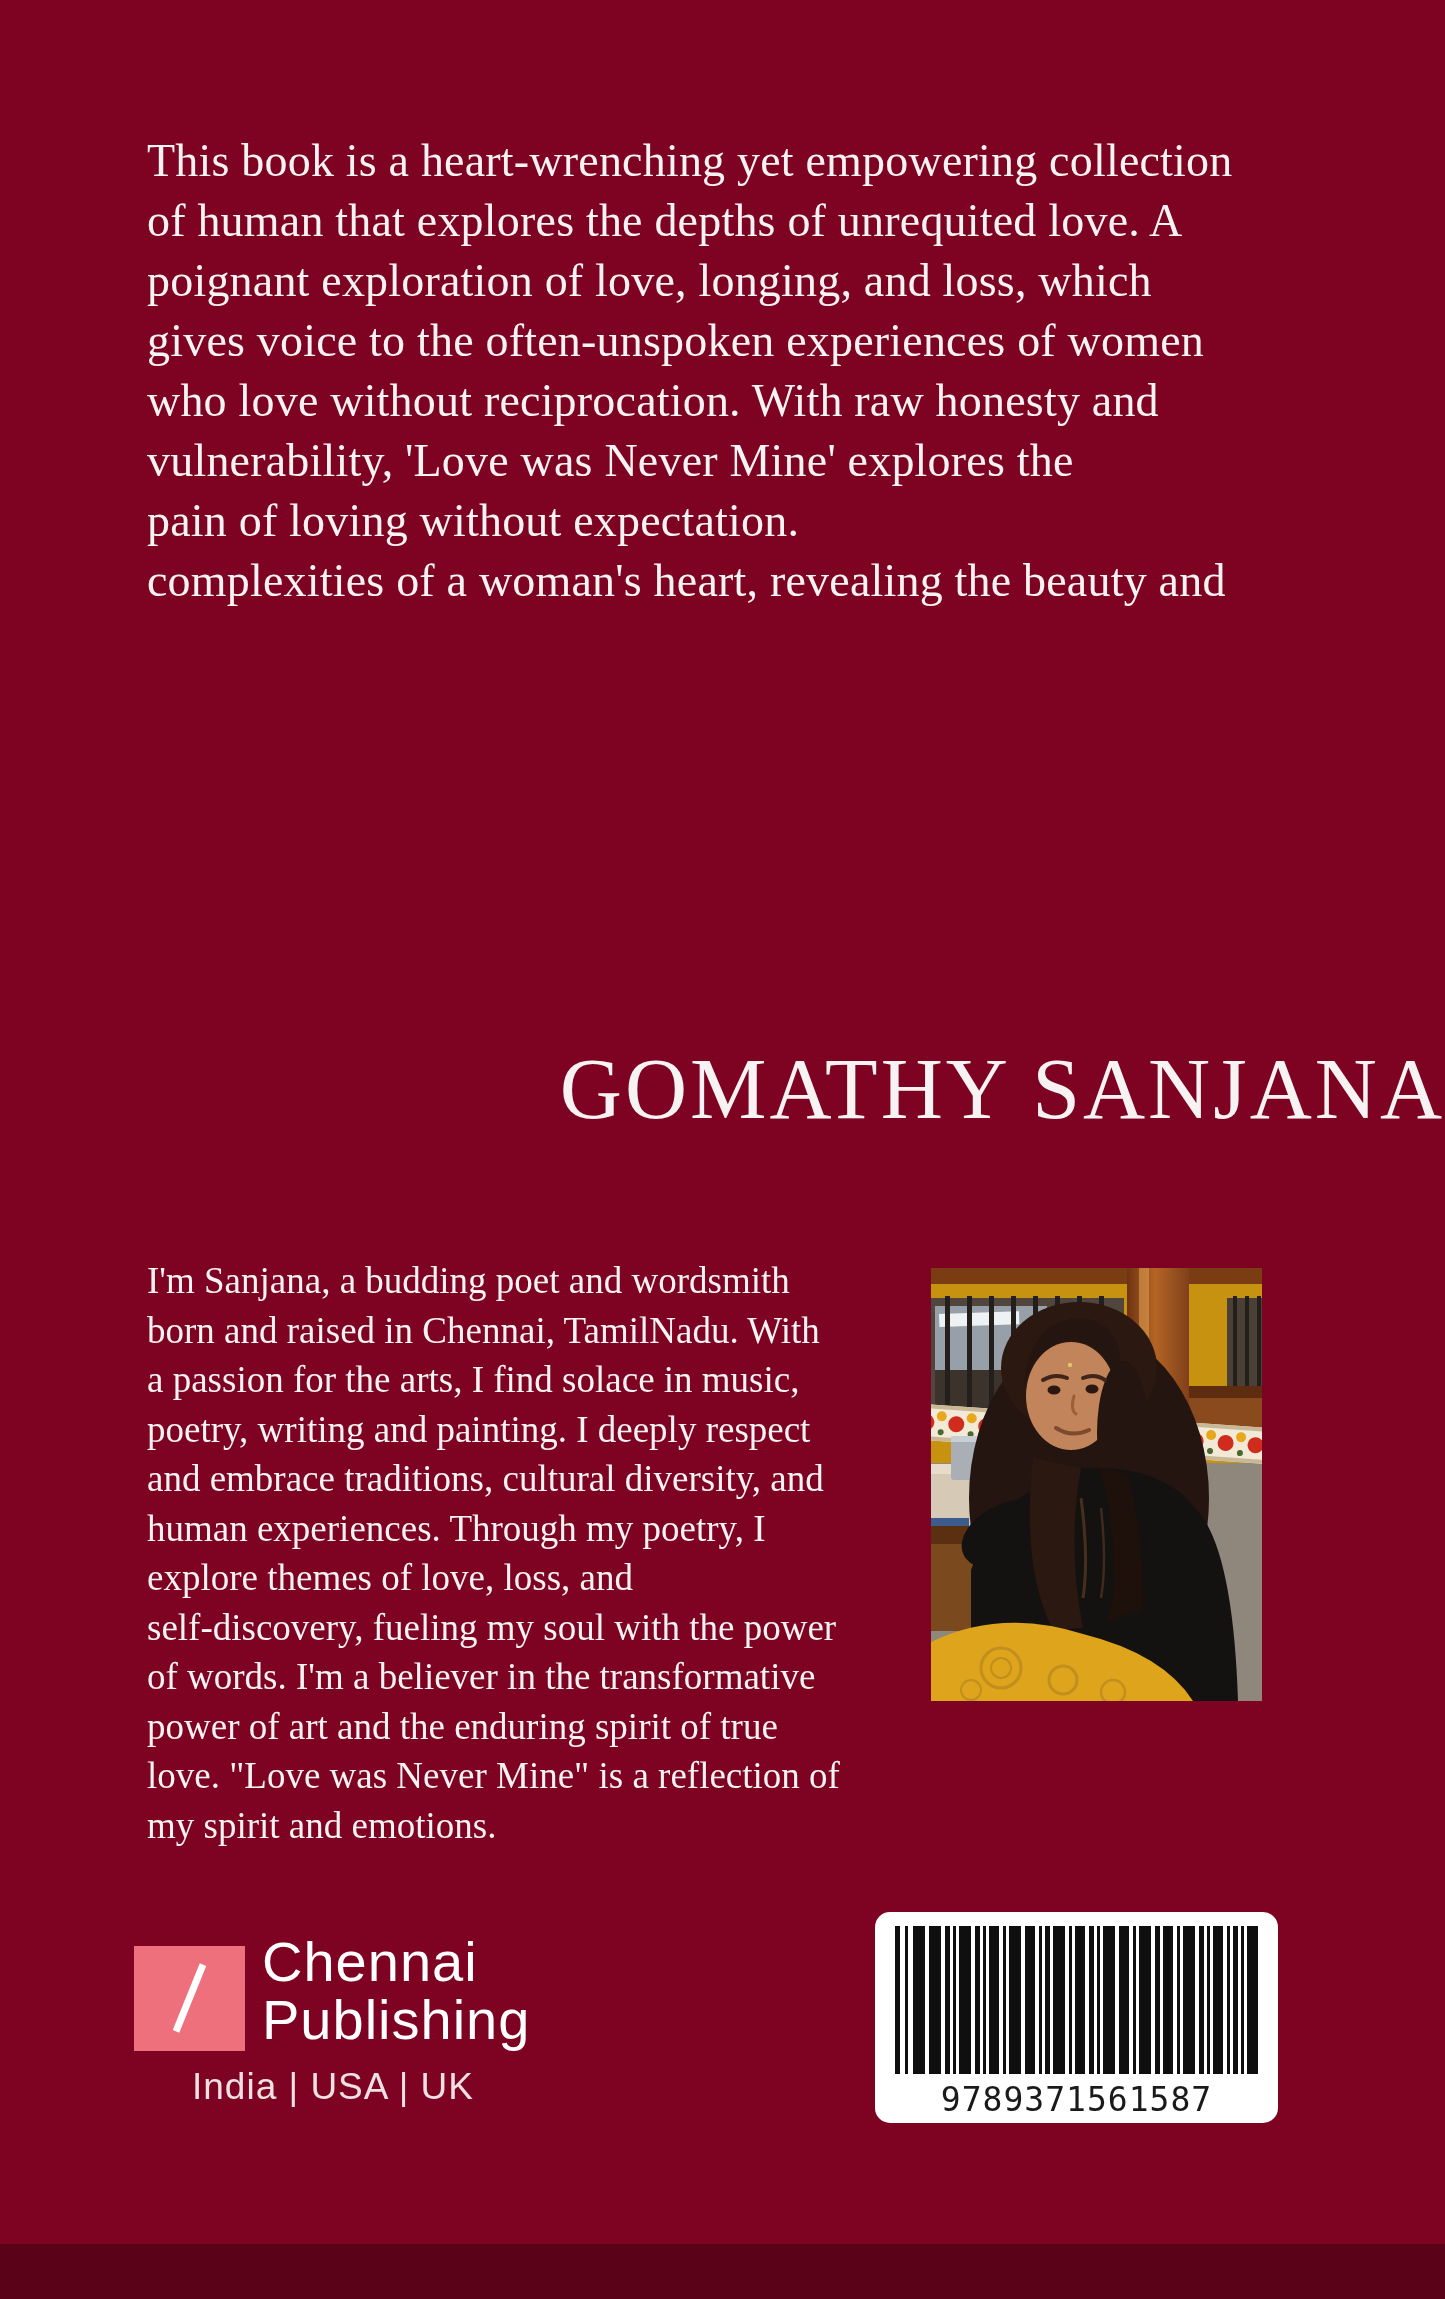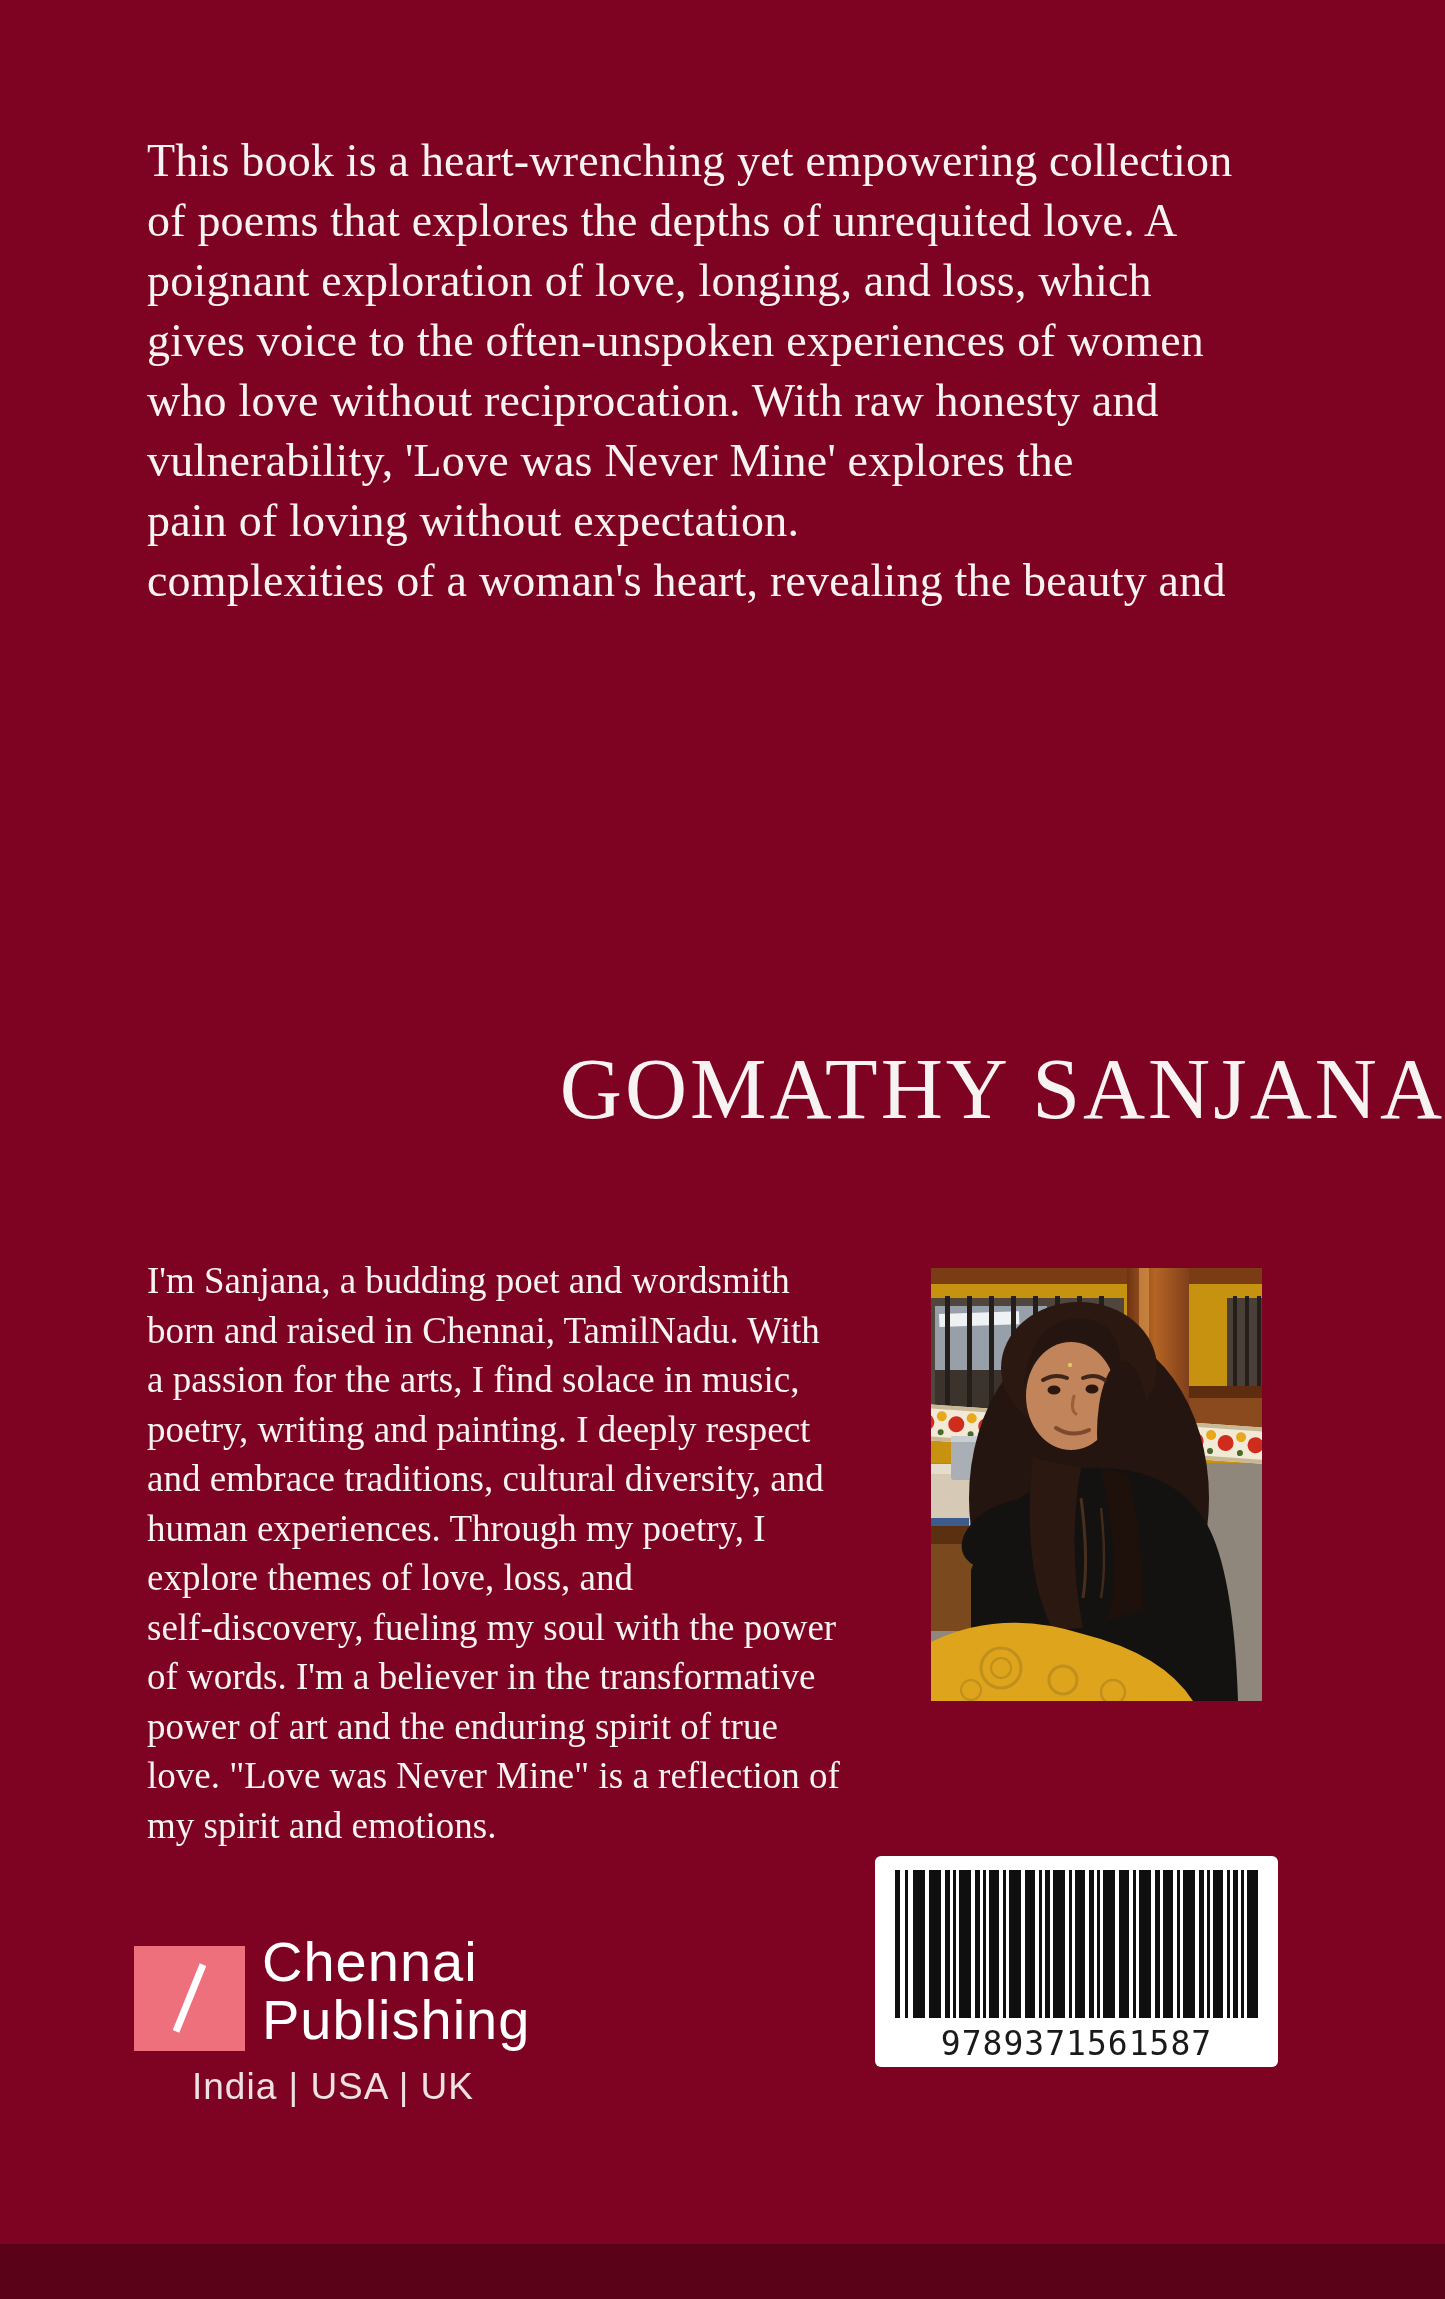--- a/index.html
+++ b/index.html
@@ -48,38 +48,38 @@
     letter-spacing:1px;white-space:nowrap;
   }
   .regions{
     position:absolute;left:133px;top:2066px;width:400px;text-align:center;
     font-family:"Liberation Sans","DejaVu Sans",sans-serif;
     font-weight:300;font-size:37px;color:#eee0e3;letter-spacing:1px;
     white-space:nowrap;
   }
   
   .barcode{
-    position:absolute;left:875px;top:1856px;width:403px;height:211px;
-    background:var(--barcode_bg,#ffffff);border-radius:6px;
+    position:absolute;left:875px;top:1912px;width:403px;height:211px;
+    background:var(--barcode_bg,#ffffff);border-radius:15px;
   }
   .barcode .bars{position:absolute;left:20px;top:14px;width:363px;height:148px;}
   .barcode .number{
     position:absolute;left:0;top:168px;width:100%;text-align:center;
     font-family:"DejaVu Sans Mono","Liberation Mono",monospace;
     font-size:33px;letter-spacing:1px;color:var(--barcode_ink,#1a1a1a);
   }
 </style>
 </head>
 <body>
 
 <div class="page">
 
   <div class="synopsis">
     <div class="line">This book is a heart-wrenching yet empowering collection</div>
-    <div class="line">of poems that explores the depths of unrequited love. A</div>
+    <div class="line">of human that explores the depths of unrequited love. A</div>
     <div class="line">poignant exploration of love, longing, and loss, which</div>
     <div class="line">gives voice to the often-unspoken experiences of women</div>
     <div class="line">who love without reciprocation. With raw honesty and</div>
     <div class="line">vulnerability, 'Love was Never Mine' explores the</div>
     <div class="line">pain of loving without expectation.</div>
     <div class="line">complexities of a woman's heart, revealing the beauty and</div>
   </div>
 
   <div class="author-name">GOMATHY SANJANA</div>
 

